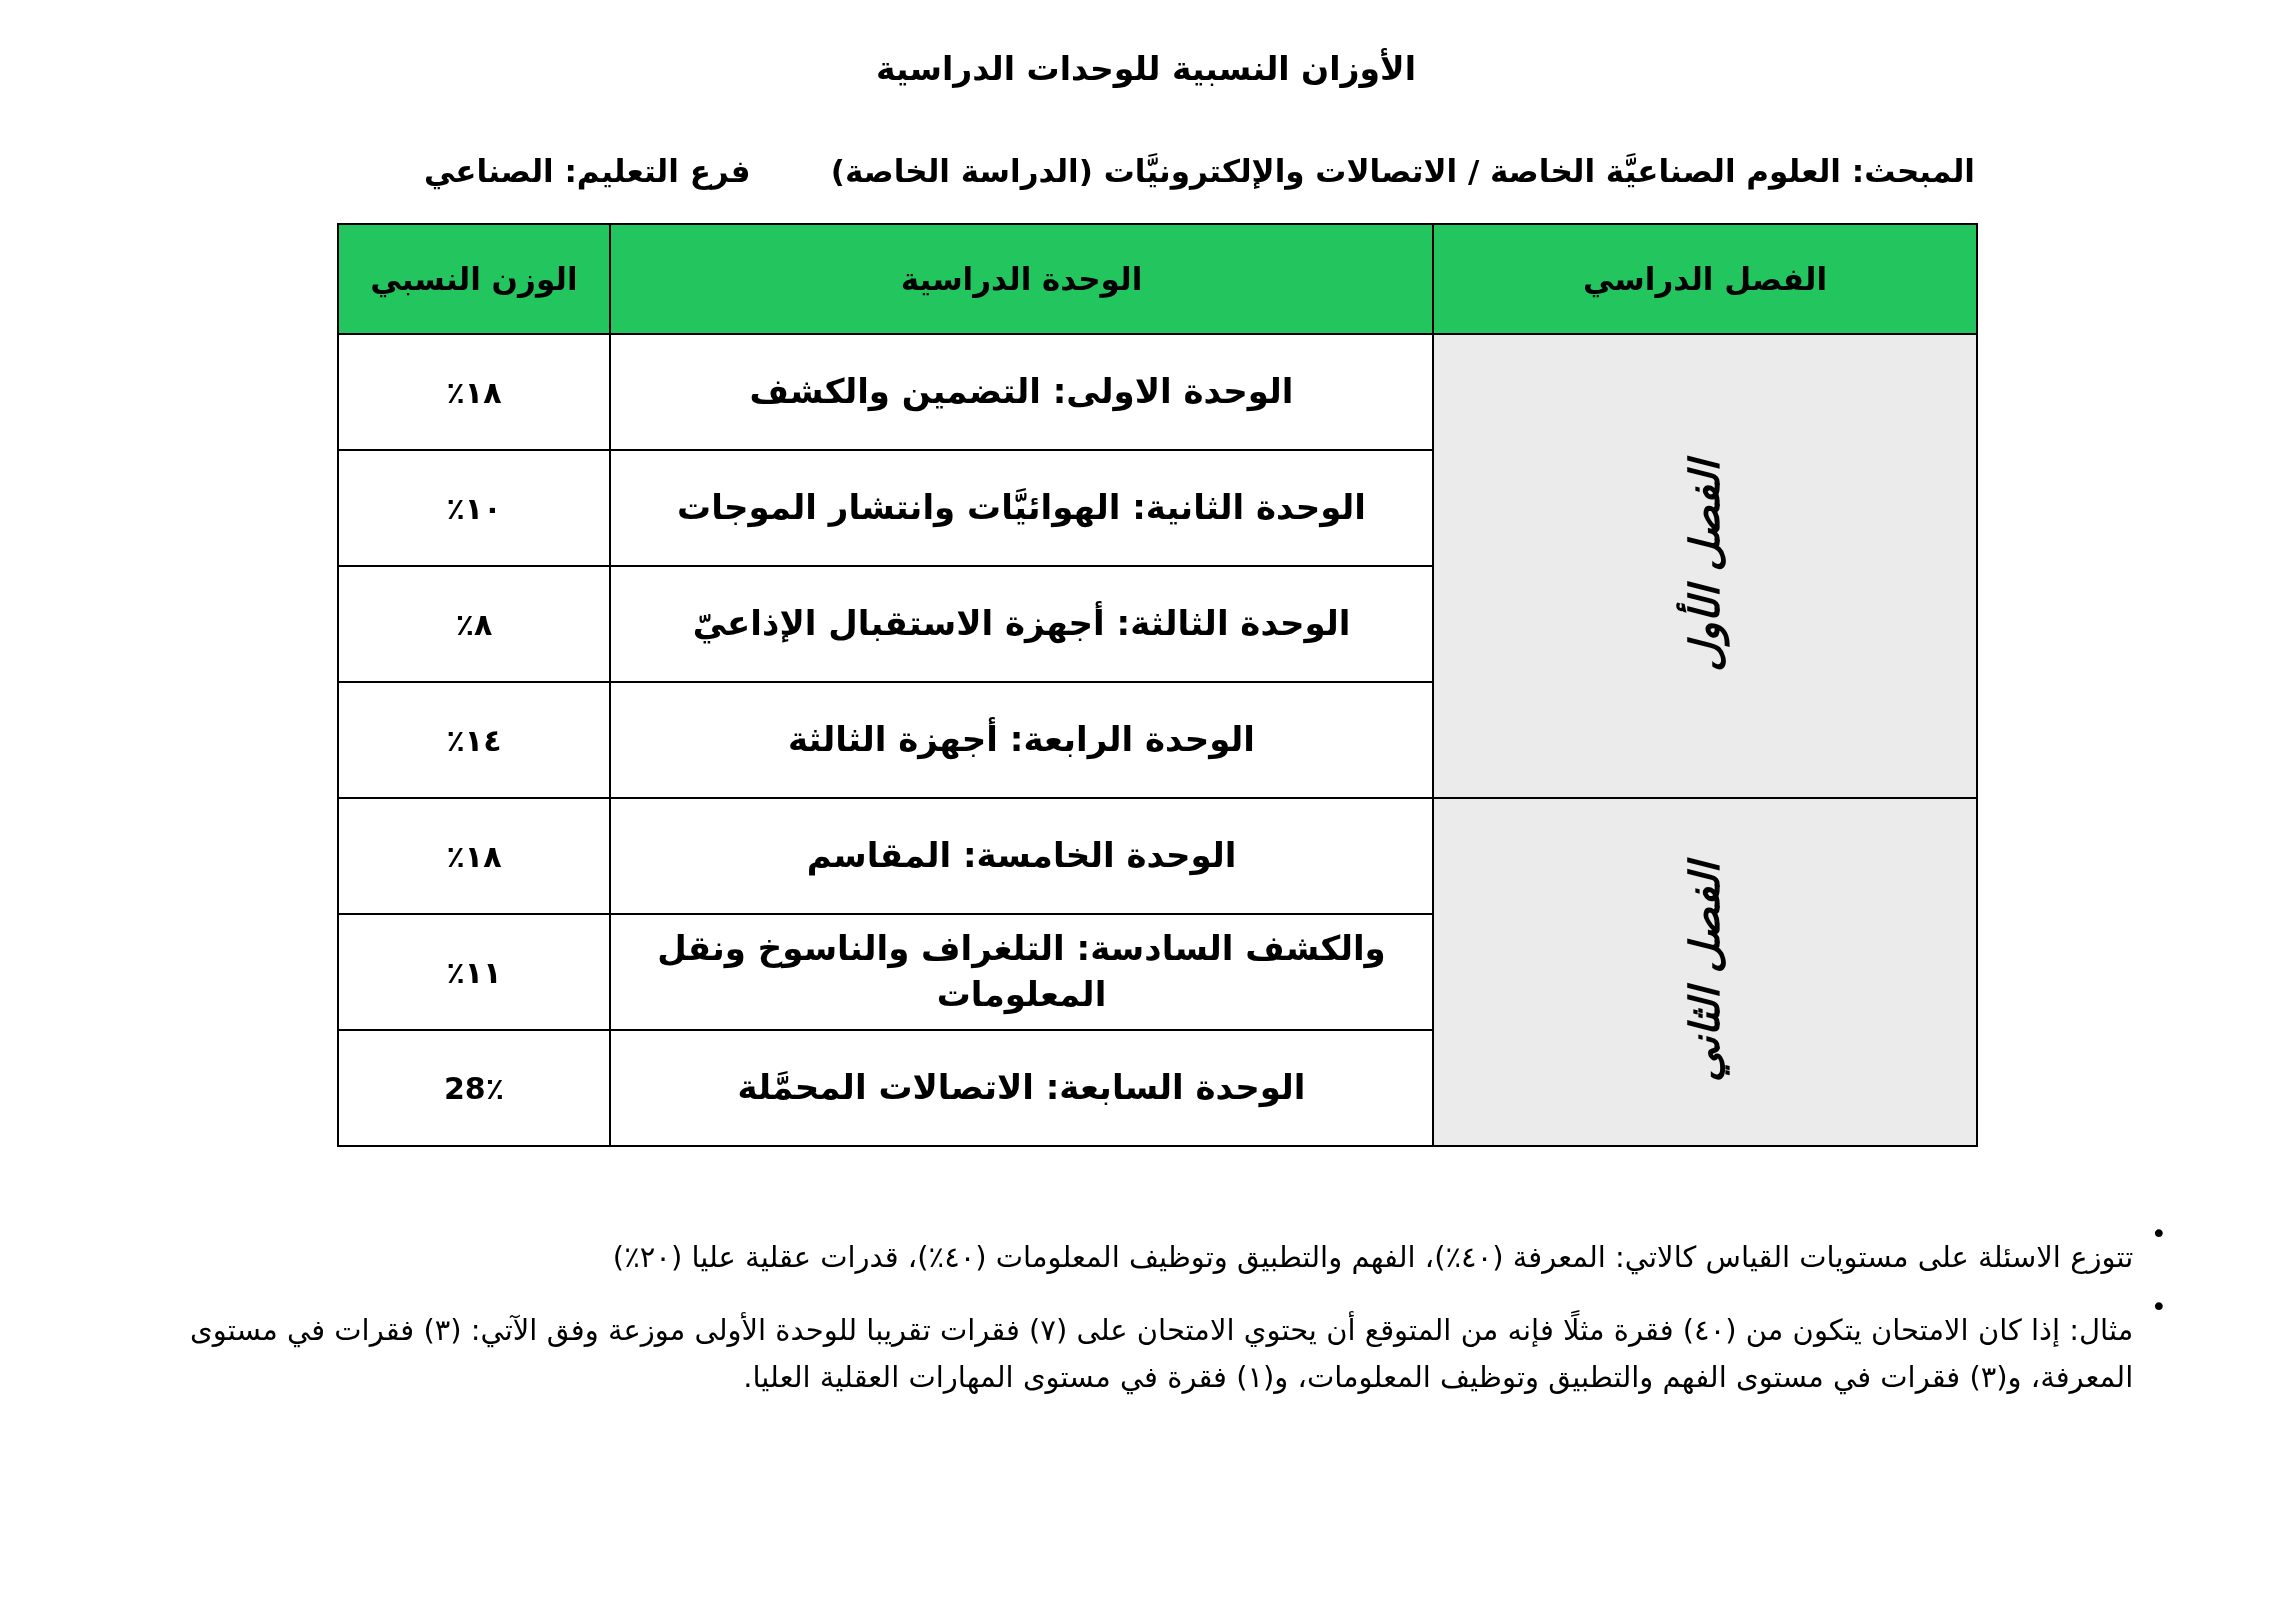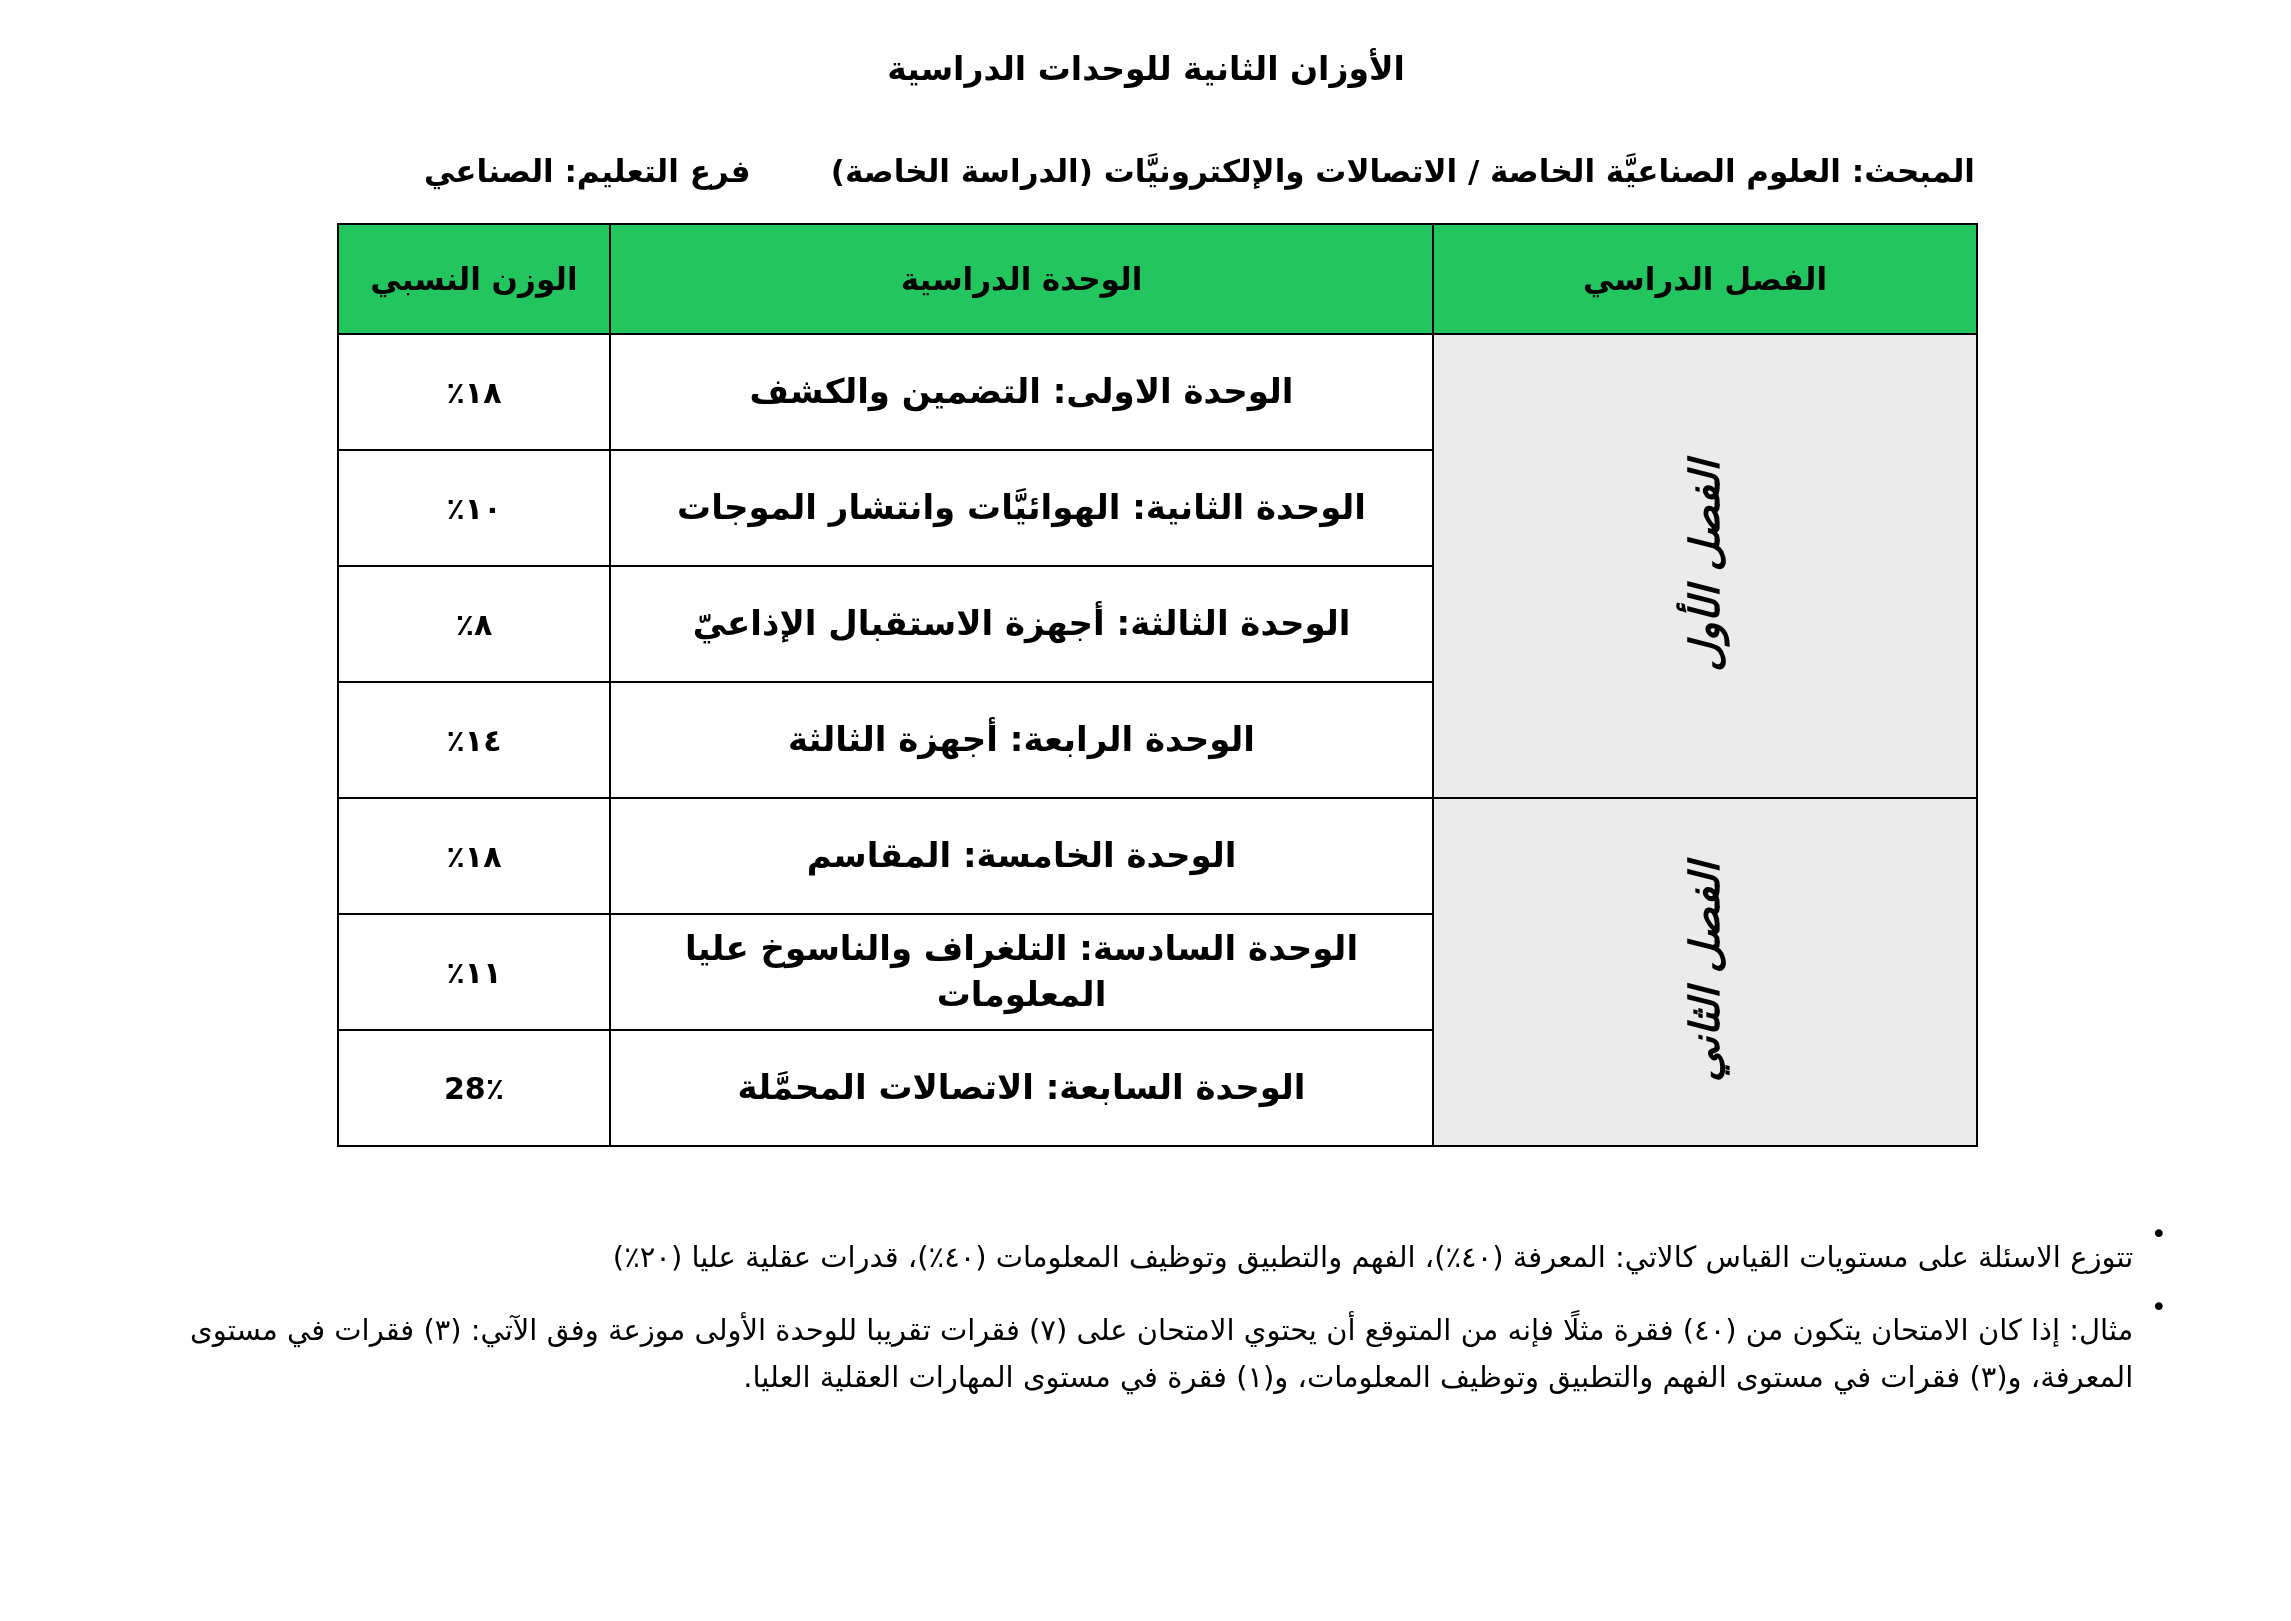--- a/index.html
+++ b/index.html
@@ -107,21 +107,21 @@
     line-height: 1.7;
   }
   .note .note-text {
     flex: 1 1 auto;
     margin-top: 23px;
   }
 </style>
 </head>
 <body>
 
-<div class="page-title">الأوزان الثانية للوحدات الدراسية</div>
+<div class="page-title">الأوزان النسبية للوحدات الدراسية</div>
 
 <div class="subject-label">المبحث: العلوم الصناعيَّة الخاصة / الاتصالات والإلكترونيَّات (الدراسة الخاصة)</div>
 <div class="branch-label">فرع التعليم: الصناعي</div>
 
 <table class="weights-table">
   <colgroup>
     <col style="width:544px">
     <col style="width:823px">
     <col style="width:272px">
   </colgroup>
@@ -153,21 +153,21 @@
       <td class="weight-cell">١٤٪</td>
     </tr>
     <tr>
       <td class="semester-cell" rowspan="3">
         <span class="semester-rot">الفصل الثاني</span>
       </td>
       <td class="unit-cell">الوحدة الخامسة: المقاسم</td>
       <td class="weight-cell">١٨٪</td>
     </tr>
     <tr>
-      <td class="unit-cell">الوحدة السادسة: التلغراف والناسوخ عليا المعلومات</td>
+      <td class="unit-cell">والكشف السادسة: التلغراف والناسوخ ونقل المعلومات</td>
       <td class="weight-cell">١١٪</td>
     </tr>
     <tr>
       <td class="unit-cell">الوحدة السابعة: الاتصالات المحمَّلة</td>
       <td class="weight-cell">28٪</td>
     </tr>
   </tbody>
 </table>
 
 <div class="notes">

